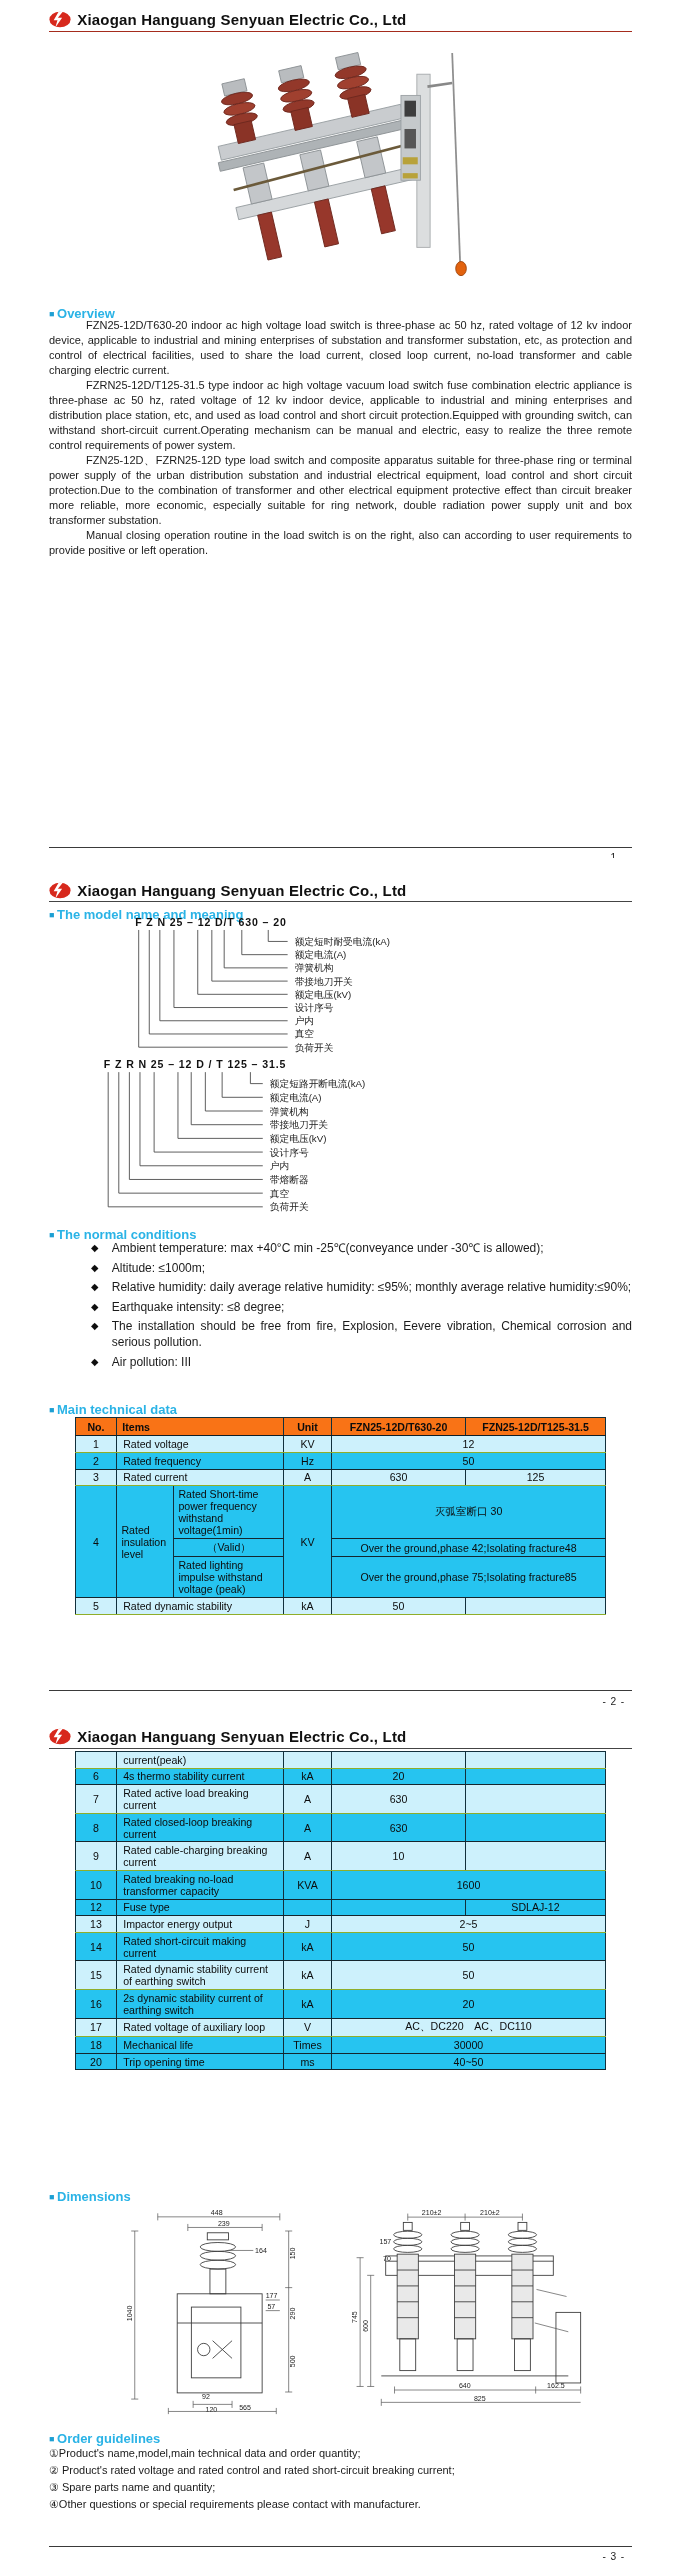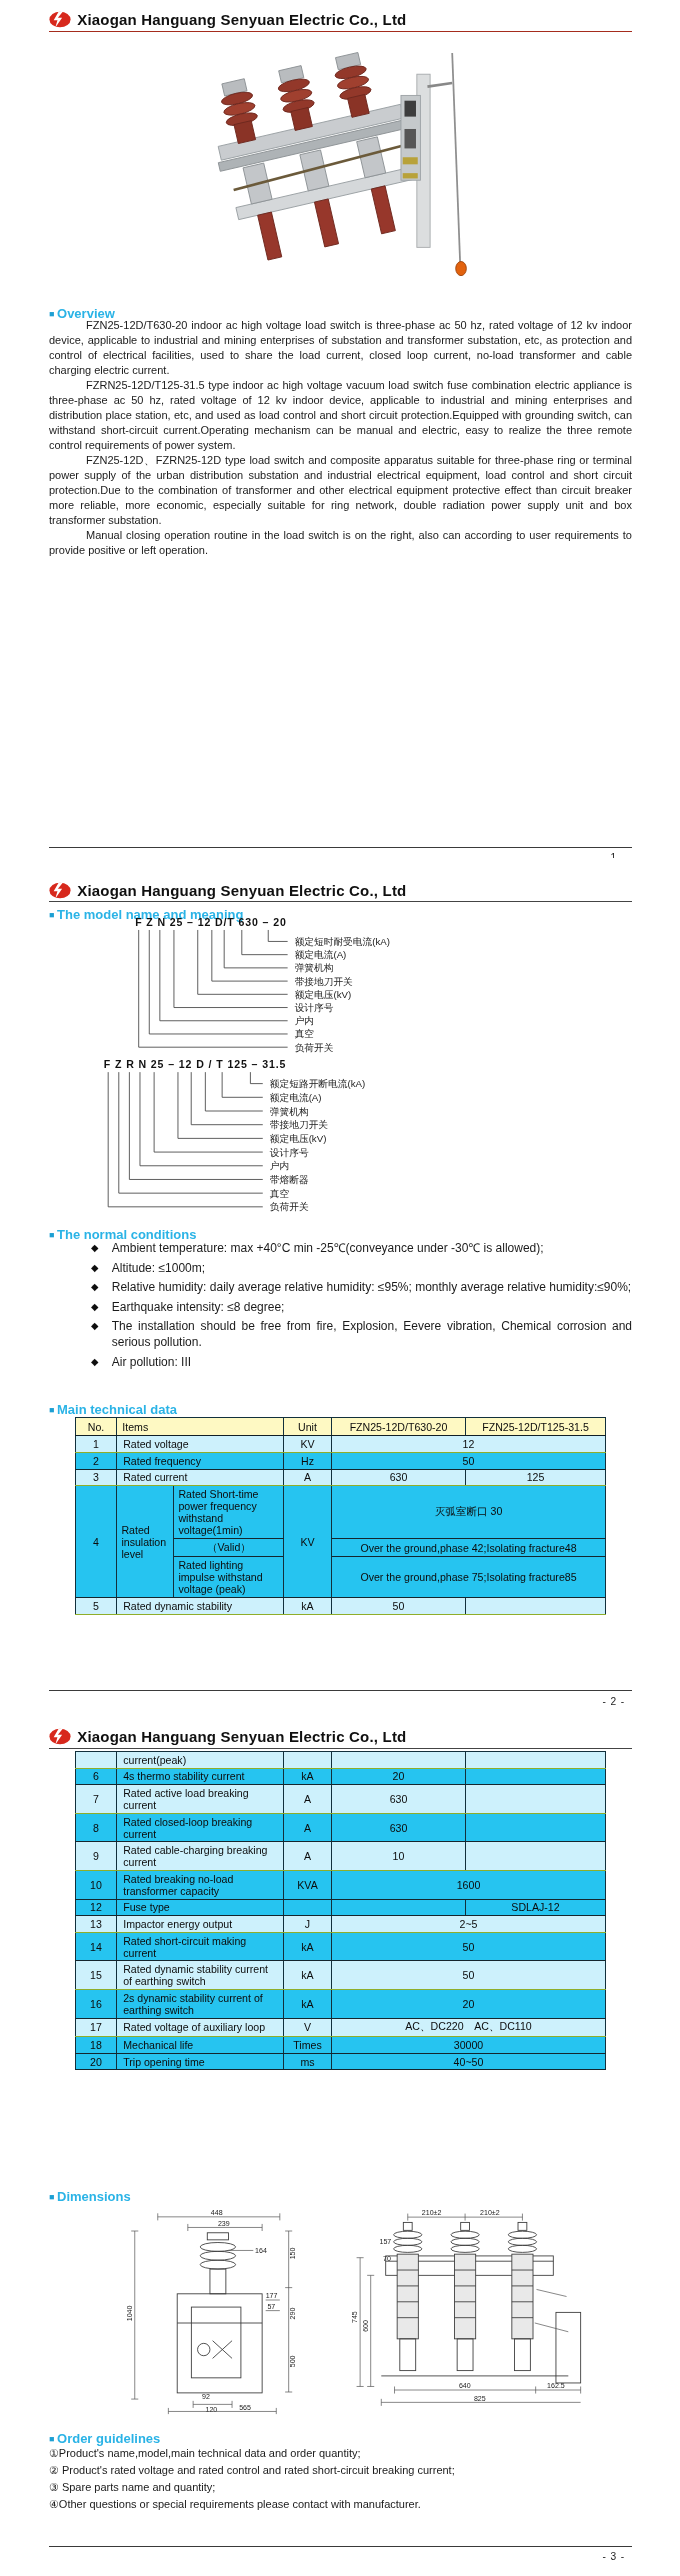--- a/index.html
+++ b/index.html
@@ -42,21 +42,21 @@
   .cond{position:absolute;left:49px;top:382px;width:583px}
   .cond-item{display:flex;gap:13.3px;padding-left:42px;margin-bottom:3.5px}
   .diamond{font-size:9.7px;color:#0e0e0e;line-height:16px}
   .cond-text{font-size:12px;line-height:16px;color:#1b1b1b;text-align:justify;flex:1}
 
   
   .tech-table{position:absolute;left:75px;border-collapse:collapse;table-layout:fixed;width:530px;border:1.8px solid #12303c}
   #tbl-p2{top:559px}
   #tbl-p3{top:34px}
   .tech-table th,.tech-table td{border-left:1.4px solid #12303c;border-right:1.4px solid #12303c;font-size:10.6px;color:#0c0c0c;padding:1.8px 3.5px;vertical-align:middle}
-  .tech-table th{background:#fef9c3;text-align:left;font-weight:normal;padding:2.7px 5.3px;border-bottom:1.6px solid #101f26}
+  .tech-table th{background:#f97316;text-align:left;font-weight:bold;padding:2.7px 5.3px;border-bottom:1.6px solid #101f26}
   .tech-table th.cc{text-align:center}
   tr.bright td{background:#26c4f0;border-bottom:1.6px solid #14262e}
   tr.pale td{background:#cdf1fc;border-bottom:1.6px solid #8fae2a}
   .c-no{text-align:center}
   .c-item{text-align:left;padding-left:6.2px !important}
   .c-unit{text-align:center}
   .c-val{text-align:center}
   .c-group{text-align:left;padding-left:4.4px !important}
   .c-sub{text-align:left;padding-left:4.4px !important}
   .c-sub.ctr{text-align:center}

